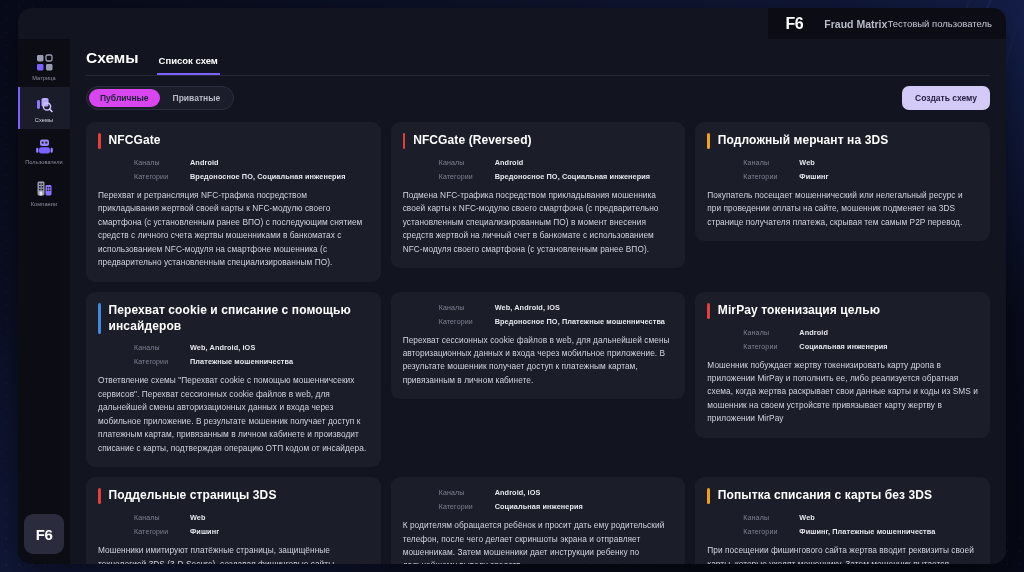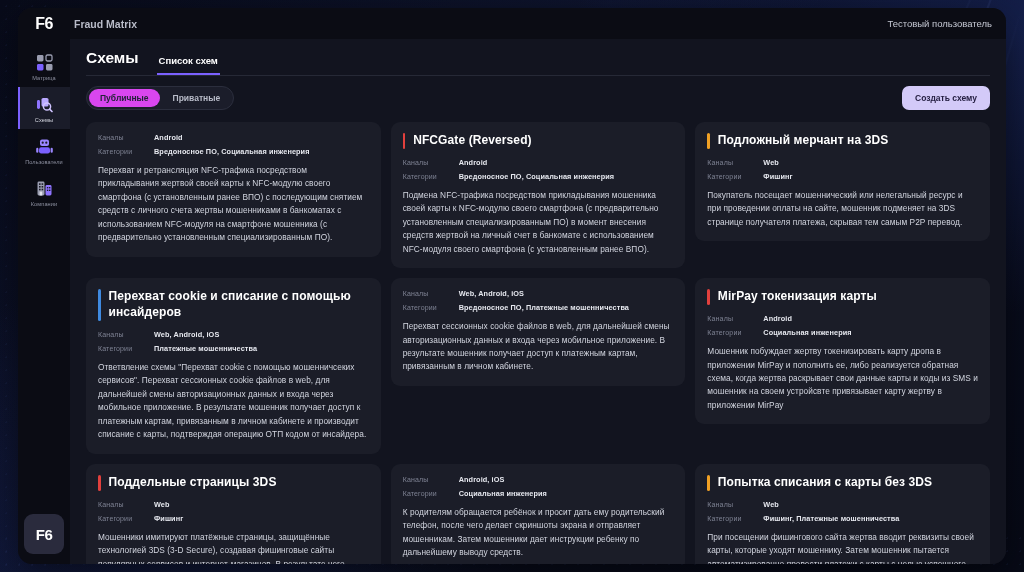--- a/index.html
+++ b/index.html
@@ -48,20 +48,21 @@
   #app-window {
     position: absolute;
     left: 18px; top: 8px;
     width: 988px; height: 556px;
     background: #12141f;
     border-radius: 14px;
     overflow: hidden;
     display: flex;
     flex-direction: column;
     box-shadow: 0 10px 40px rgba(0,0,0,.55);
+    align-items: flex-end;
   }
 
   
   #topbar {
     height: 31px;
     flex: 0 0 31px;
     background: #0b0c14;
     display: flex;
     align-items: center;
     padding: 0 14px 0 0;
@@ -275,20 +276,21 @@
     color: #ffffff;
     font-size: 12px;
     font-weight: bold;
     line-height: 1.33;
     letter-spacing: .1px;
   }
   .meta-row {
     display: flex;
     align-items: baseline;
     margin-bottom: 5px;
+    margin-left: 36px;
   }
   .meta-label {
     flex: 0 0 56px;
     color: #7e8293;
     font-size: 7px;
     letter-spacing: .15px;
   }
   .meta-value {
     color: #e6e8ef;
     font-size: 7.3px;
@@ -408,20 +410,24 @@
               <div class="pill">Приватные</div>
             </div>
             <div class="filter-spacer"></div>
             <button class="primary-btn">Создать схему</button>
           </div>
         </div>
 
         <div id="cards-scroll">
           <div id="cards-grid">
               <div class="card">
+                <div class="card-title-wrap">
+                  <div class="accent-bar red"></div>
+                  <div class="card-title">NFCGate</div>
+                </div>
                 <div class="meta-row">
                   <div class="meta-label">Каналы</div>
                   <div class="meta-value">Android</div>
                 </div>
                 <div class="meta-row">
                   <div class="meta-label">Категории</div>
                   <div class="meta-value">Вредоносное ПО, Социальная инженерия</div>
                 </div>
                 <div class="card-desc">Перехват и ретрансляция NFC-трафика посредством прикладывания жертвой своей карты к NFC-модулю своего смартфона (с установленным ранее ВПО) с последующим снятием средств с личного счета жертвы мошенниками в банкоматах с использованием NFC-модуля на смартфоне мошенника (с предварительно установленным специализированным ПО).</div>
               </div>
@@ -477,21 +483,21 @@
                 </div>
                 <div class="meta-row">
                   <div class="meta-label">Категории</div>
                   <div class="meta-value">Вредоносное ПО, Платежные мошенничества</div>
                 </div>
                 <div class="card-desc">Перехват сессионных cookie файлов в web, для дальнейшей смены авторизационных данных и входа через мобильное приложение. В результате мошенник получает доступ к платежным картам, привязанным в личном кабинете.</div>
               </div>
               <div class="card">
                 <div class="card-title-wrap">
                   <div class="accent-bar red"></div>
-                  <div class="card-title">MirPay токенизация карты</div>
+                  <div class="card-title">MirPay токенизация целью</div>
                 </div>
                 <div class="meta-row">
                   <div class="meta-label">Каналы</div>
                   <div class="meta-value">Android</div>
                 </div>
                 <div class="meta-row">
                   <div class="meta-label">Категории</div>
                   <div class="meta-value">Социальная инженерия</div>
                 </div>
                 <div class="card-desc">Мошенник побуждает жертву токенизировать карту дропа в приложении MirPay и пополнить ее, либо реализуется обратная схема, когда жертва раскрывает свои данные карты и коды из SMS и мошенник на своем устройсвте привязывает карту жертву в приложении MirPay</div>

